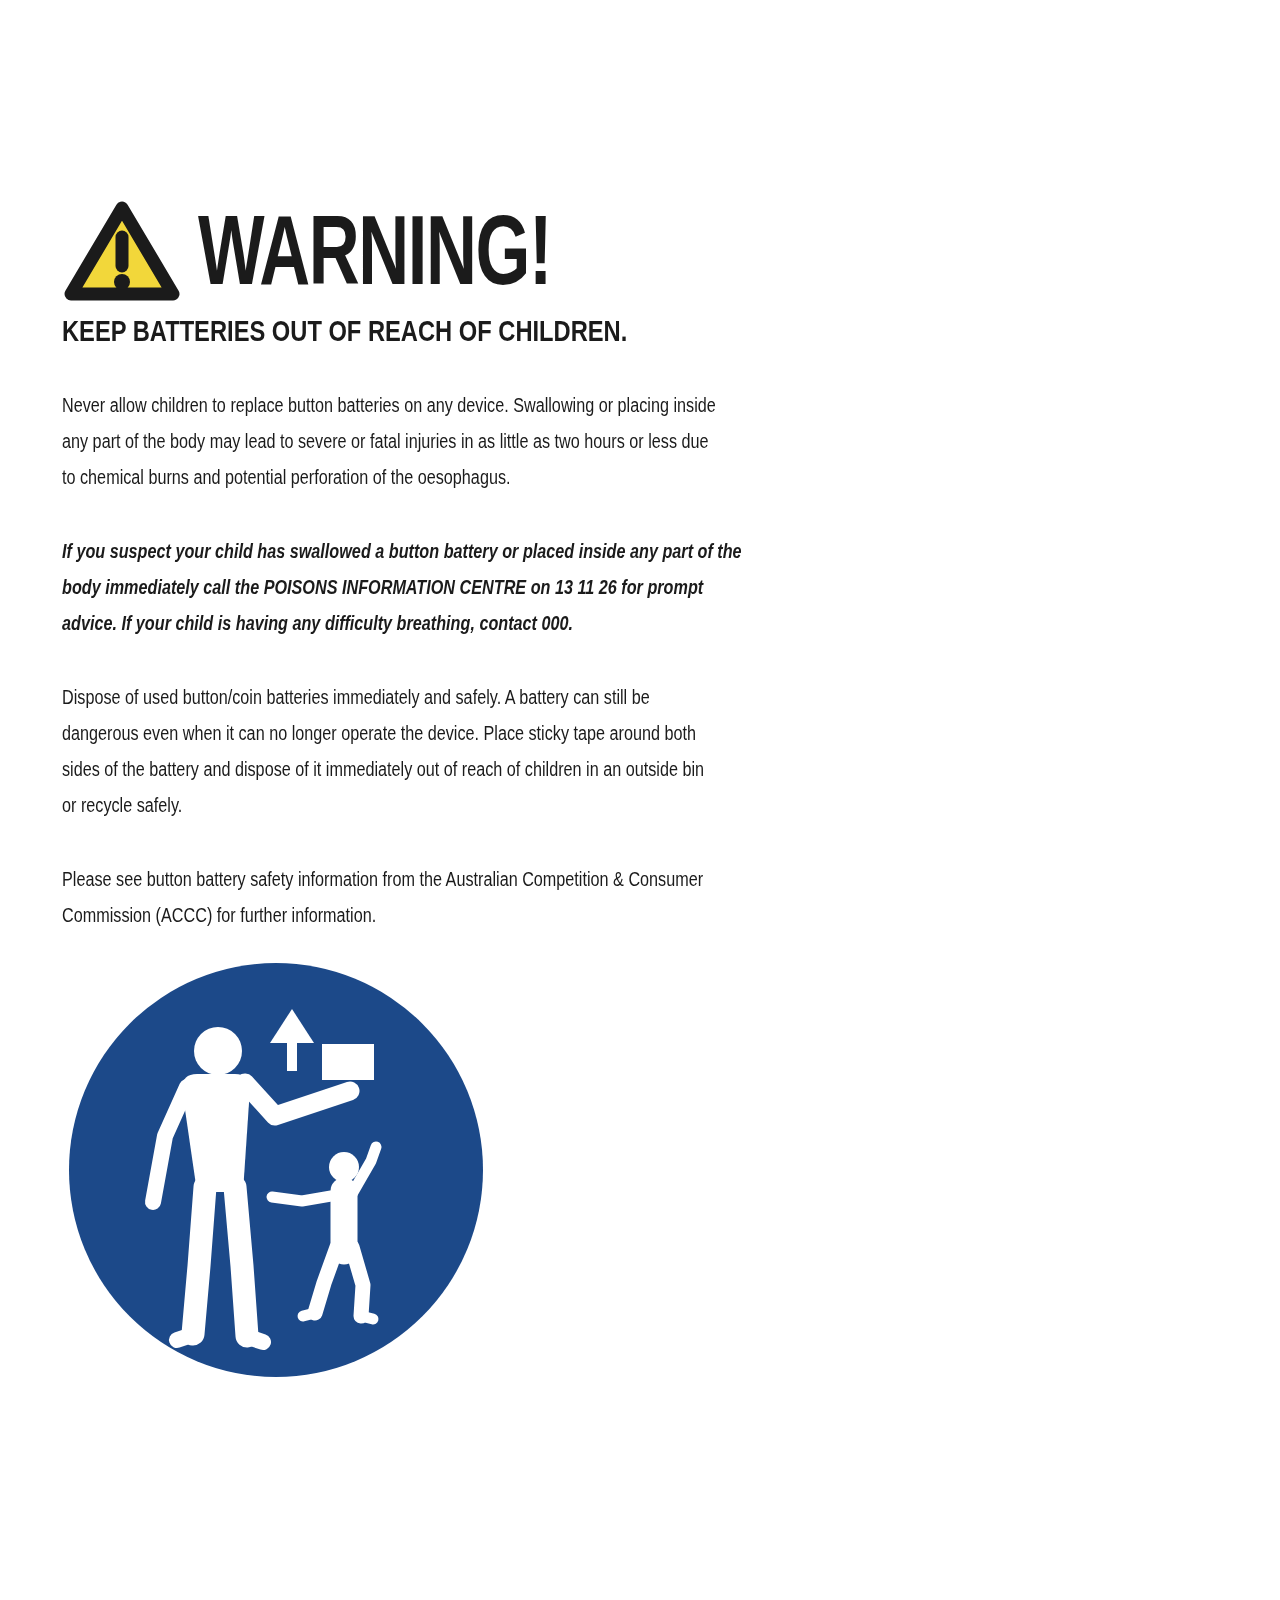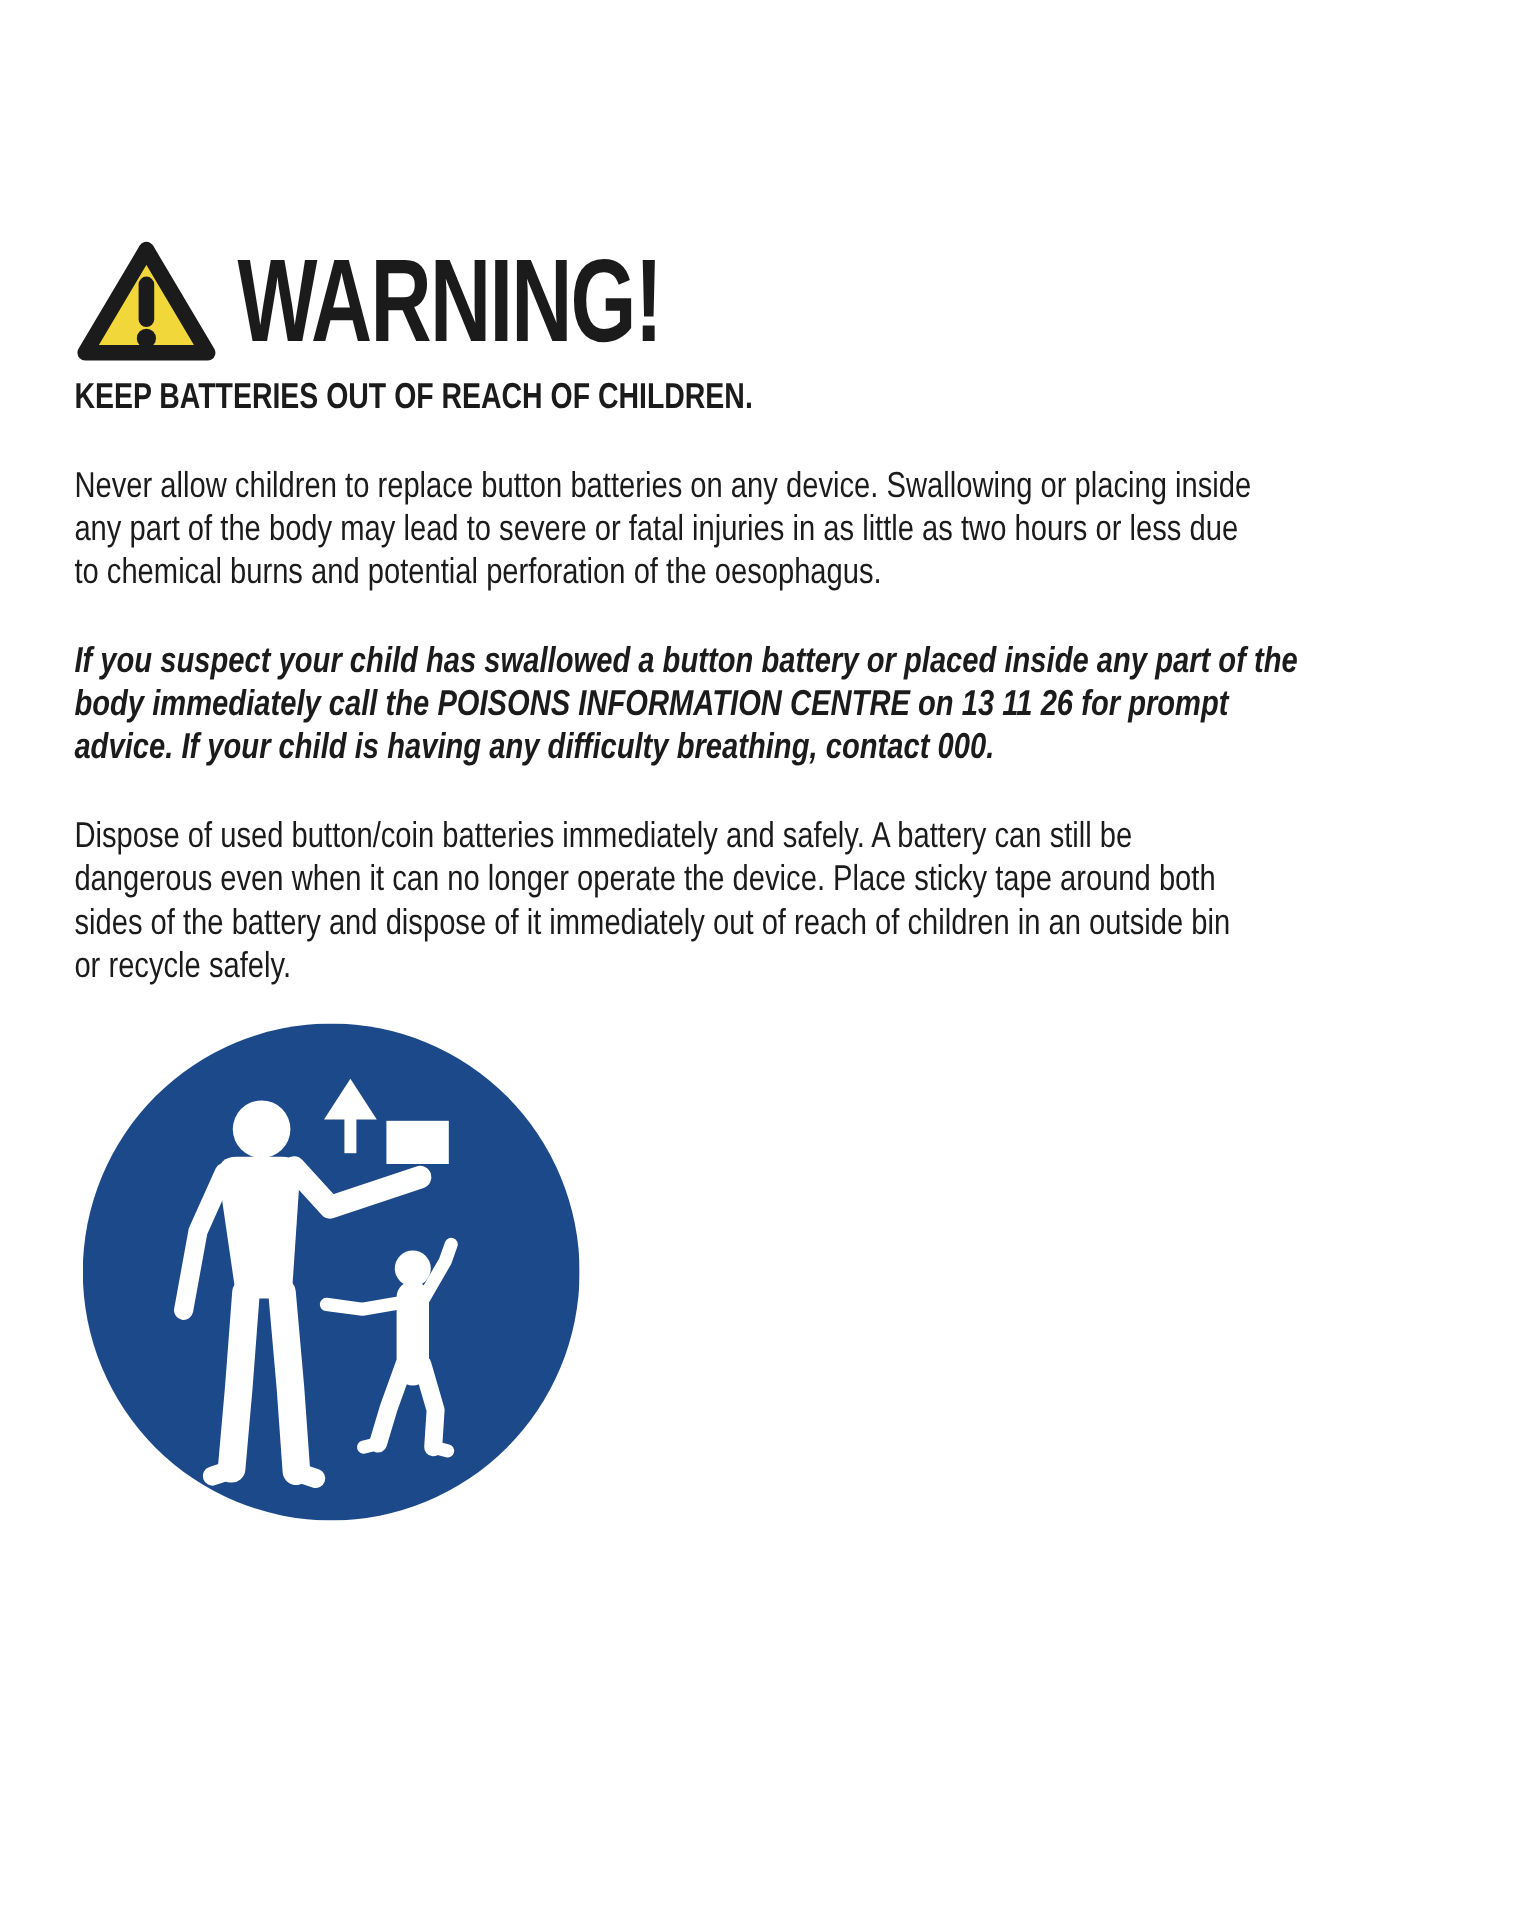--- a/index.html
+++ b/index.html
@@ -21,21 +21,21 @@
   .tri-icon{flex:0 0 auto;display:block;}
   .warning-title{
     font-size:98px;font-weight:700;line-height:1;
     letter-spacing:-2px;white-space:nowrap;
     transform:scaleX(0.72);transform-origin:0 50%;
   }
   .subheading{
     margin-top:10px;font-size:30px;font-weight:700;line-height:36px;
     white-space:nowrap;transform:scaleX(0.79);transform-origin:0 50%;
   }
-  .para{margin-top:38px;font-size:30px;font-weight:400;line-height:36px;}
+  .para{margin-top:38px;font-size:20px;font-weight:400;line-height:36px;}
   .para.bold{font-weight:700;font-style:italic;}
   .line{white-space:nowrap;transform:scaleX(0.81);transform-origin:0 50%;}
   .pictogram{display:block;margin-top:30px;margin-left:7px;}
 </style>
 </head>
 <body>
 
 <div class="content">
 
   <div class="header-row">
@@ -61,20 +61,24 @@
     <div class="line">advice. If your child is having any difficulty breathing, contact 000.</div>
   </div>
 
   <div class="para">
     <div class="line">Dispose of used button/coin batteries immediately and safely. A battery can still be</div>
     <div class="line">dangerous even when it can no longer operate the device. Place sticky tape around both</div>
     <div class="line">sides of the battery and dispose of it immediately out of reach of children in an outside bin</div>
     <div class="line">or recycle safely.</div>
   </div>
 
+  <div class="para">
+    <div class="line">Please see button battery safety information from the Australian Competition &amp; Consumer</div>
+    <div class="line">Commission (ACCC) for further information.</div>
+  </div>
 
   <svg class="pictogram" width="414" height="414" viewBox="0 0 414 414" aria-hidden="true">
     <circle cx="207" cy="207" r="207" fill="var(--pictogram-blue)"></circle>
 
     <circle cx="149" cy="88" r="24" fill="var(--pictogram-white)"></circle>
     <path d="M113 126 Q113 111 128 111 L166 111 Q181 111 181 125 L174 229 L128 229 Z" fill="var(--pictogram-white)"></path>
     <path d="M176 120 L206 153 L281 128" fill="none" stroke="var(--pictogram-white)" stroke-width="19" stroke-linecap="round" stroke-linejoin="round"></path>
     <path d="M118 124 L96 173 L84 239" fill="none" stroke="var(--pictogram-white)" stroke-width="16" stroke-linecap="round" stroke-linejoin="round"></path>
     <path d="M136 224 L130 303 L124 371" fill="none" stroke="var(--pictogram-white)" stroke-width="23" stroke-linecap="round" stroke-linejoin="round"></path>
     <path d="M126 371 L108 377" fill="none" stroke="var(--pictogram-white)" stroke-width="16" stroke-linecap="round"></path>

